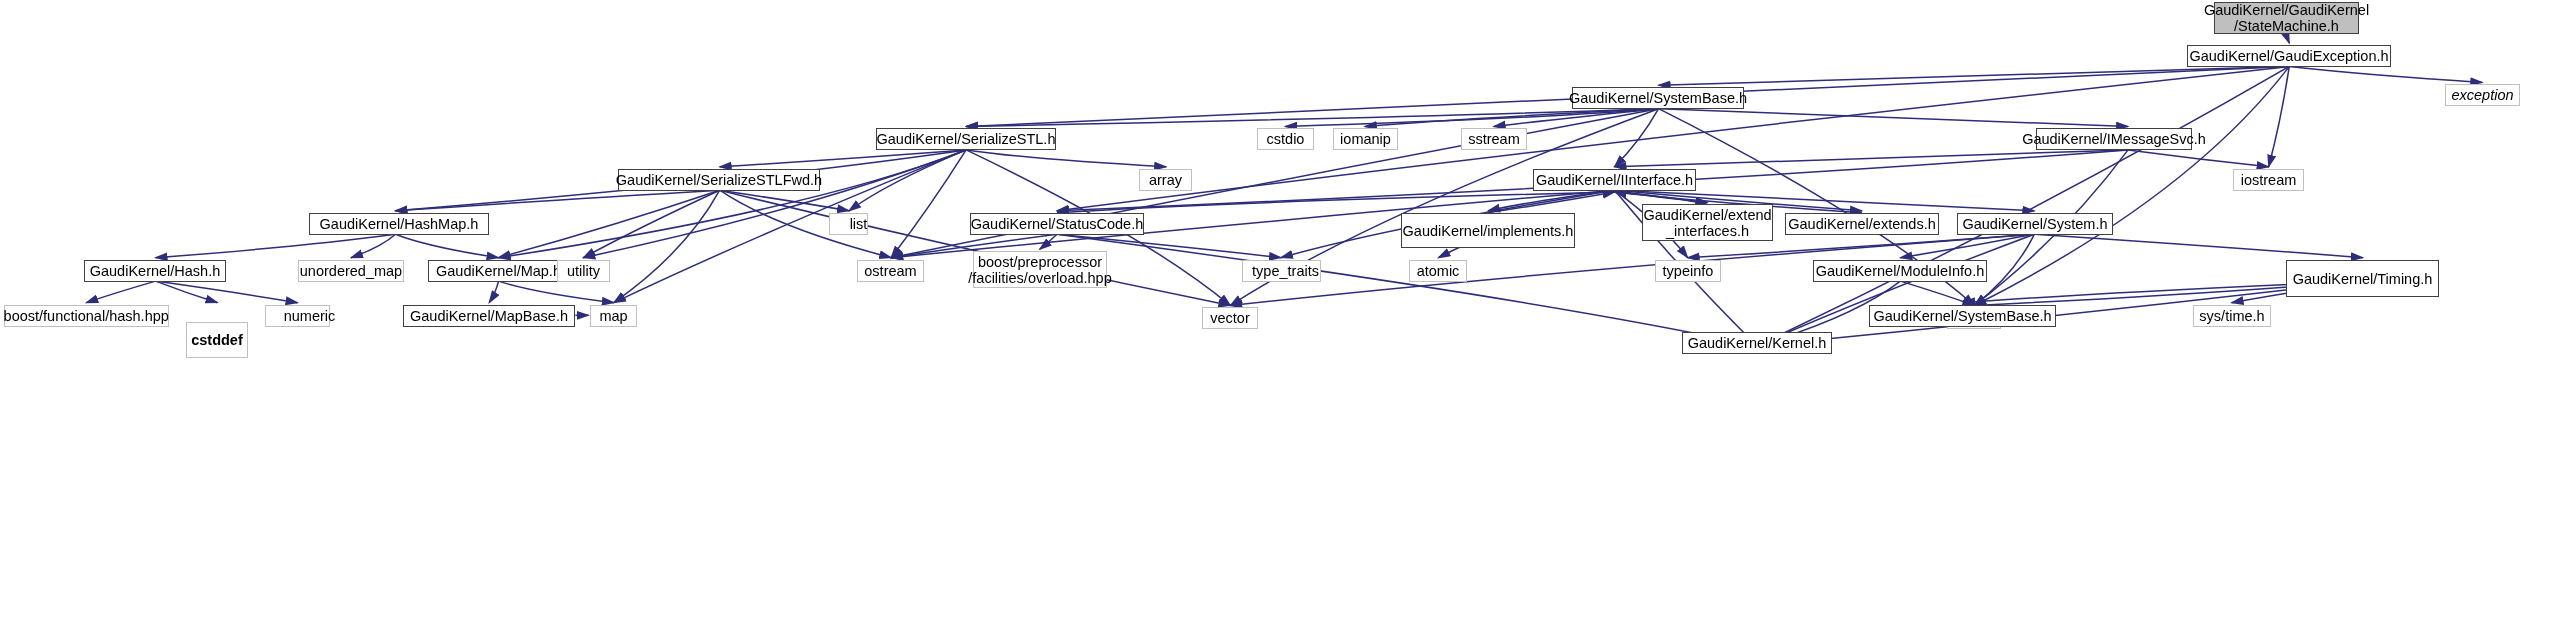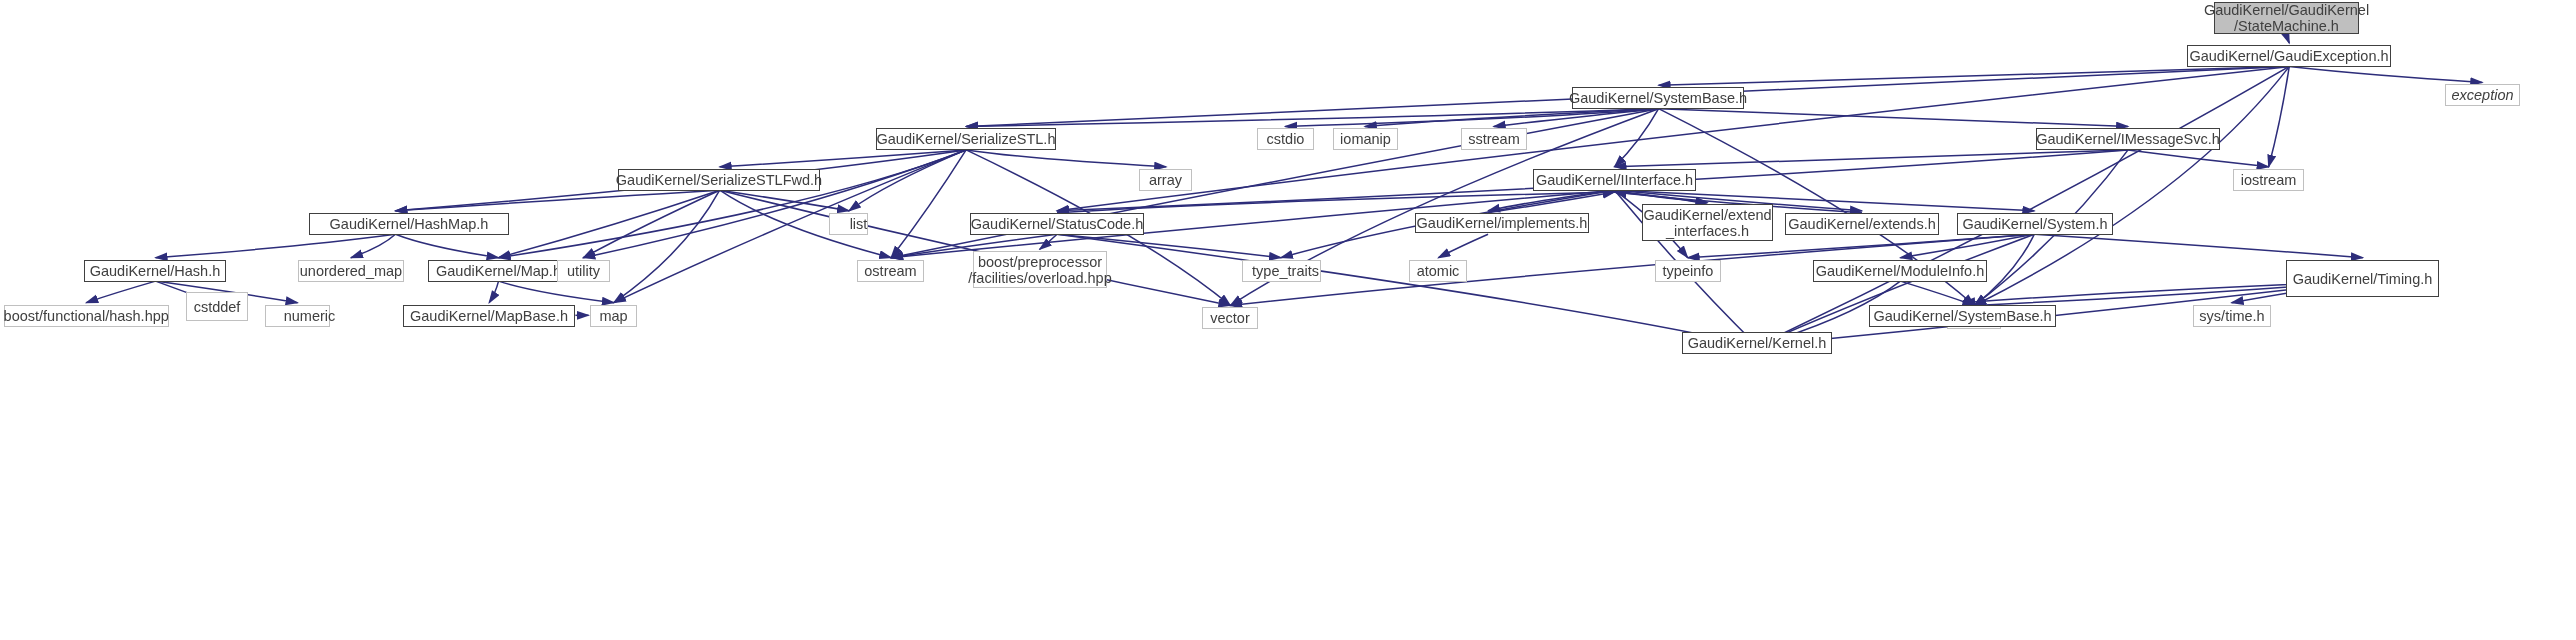--- a/index.html
+++ b/index.html
@@ -14,21 +14,21 @@
   #edges{position:absolute;left:0;top:0;width:2576px;height:640px;}
   .node{
     position:absolute;
     box-sizing:border-box;
     display:flex;
     align-items:center;
     justify-content:center;
     text-align:center;
     font-size:14.5px;
     line-height:16px;
-    color:#404040;
+    color:#000000;
     background:#ffffff;
     border:0.9px solid #c0c0c0;
     white-space:pre;
     letter-spacing:0px;
     z-index:5;
   }
   .node.strong{ border:1.5px solid #404040; }
   .node.root{ background:#bfbfbf; border:1.5px solid #404040; }
 </style>
 </head>
@@ -123,47 +123,47 @@
 
   <div class="node root" style="left:2214px;top:1.9px;width:145px;height:32px;">GaudiKernel/GaudiKernel
 /StateMachine.h</div>
   <div class="node strong" style="left:2187px;top:45px;width:204px;height:21.6px;">GaudiKernel/GaudiException.h</div>
   <div class="node" style="left:2445px;top:84px;width:75px;height:21.6px;font-style:italic;">exception</div>
   <div class="node strong" style="left: 1572px; top: 87px; width: 172px; height: 21.6px;">GaudiKernel/SystemBase.h</div>
   <div class="node strong" style="left: 876px; top: 128px; width: 180px; height: 21.6px;">GaudiKernel/SerializeSTL.h</div>
   <div class="node" style="left:1257px;top:128px;width:57px;height:21.6px;">cstdio</div>
   <div class="node" style="left:1333px;top:128px;width:65px;height:21.6px;">iomanip</div>
   <div class="node" style="left:1461px;top:128px;width:66px;height:21.6px;">sstream</div>
-  <div class="node strong" style="left: 2036px; top: 128px; width: 184px; height: 21.6px;">GaudiKernel/IMessageSvc.h</div>
+  <div class="node strong" style="left: 2036px; top: 128px; width: 156px; height: 21.6px;">GaudiKernel/IMessageSvc.h</div>
   <div class="node" style="left: 2233px; top: 169px; width: 71px; height: 21.6px;">iostream</div>
   <div class="node strong" style="left: 618px; top: 169px; width: 202px; height: 21.6px; text-align: right;">GaudiKernel/SerializeSTLFwd.h</div>
   <div class="node" style="left: 1139px; top: 169px; width: 53px; height: 21.6px;">array</div>
   <div class="node strong" style="left: 1533px; top: 169px; width: 163px; height: 21.6px;">GaudiKernel/IInterface.h</div>
-  <div class="node strong" style="left:309px;top:213px;width:200px;height:21.6px;">GaudiKernel/HashMap.h</div>
+  <div class="node strong" style="left:309px;top:213px;width:180px;height:21.6px;">GaudiKernel/HashMap.h</div>
   <div class="node" style="left:829px;top:213px;width:39px;height:21.6px;padding-left:20px;">list</div>
   <div class="node strong" style="left:970px;top:213px;width:174px;height:21.6px;">GaudiKernel/StatusCode.h</div>
-  <div class="node strong" style="left:1401px;top:213px;width:174px;height:20px;margin-left:14px;">GaudiKernel/implements.h</div>
+  <div class="node strong" style="left:1401px;top:213px;width:174px;height:35px;">GaudiKernel/implements.h</div>
   <div class="node strong" style="left: 1642px; top: 204px; width: 131px; height: 37px;">GaudiKernel/extend
 _interfaces.h</div>
   <div class="node strong" style="left:1785px;top:213px;width:154px;height:21.6px;">GaudiKernel/extends.h</div>
   <div class="node strong" style="left: 1957px; top: 213px; width: 156px; height: 21.6px;">GaudiKernel/System.h</div>
   <div class="node strong" style="left:84px;top:260px;width:142px;height:21.6px;">GaudiKernel/Hash.h</div>
   <div class="node" style="left:298px;top:260px;width:106px;height:21.6px;">unordered_map</div>
   <div class="node strong" style="left:428px;top:260px;width:141px;height:21.6px;">GaudiKernel/Map.h</div>
   <div class="node" style="left:557px;top:260px;width:53px;height:21.6px;">utility</div>
   <div class="node" style="left:857px;top:260px;width:67px;height:21.6px;">ostream</div>
   <div class="node" style="left: 973px; top: 251px; width: 134px; height: 37px;">boost/preprocessor
 /facilities/overload.hpp</div>
   <div class="node" style="left:1242px;top:260px;width:79px;height:21.6px;padding-left:8px;">type_traits</div>
   <div class="node" style="left:1409px;top:260px;width:58px;height:21.6px;">atomic</div>
   <div class="node" style="left:1655px;top:260px;width:66px;height:21.6px;">typeinfo</div>
   <div class="node strong" style="left:1813px;top:260px;width:174px;height:21.6px;">GaudiKernel/ModuleInfo.h</div>
   <div class="node strong" style="left:2286px;top:260px;width:153px;height:37px;">GaudiKernel/Timing.h</div>
   <div class="node" style="left:3.7px;top:305px;width:165px;height:21.6px;">boost/functional/hash.hpp</div>
-  <div class="node" style="left:186px;top:292px;width:62px;height:29px;">cstddef</div>
+  <div class="node" style="left:186px;top:322px;width:62px;height:36px;font-weight:bold;">cstddef</div>
   <div class="node" style="left:265px;top:305px;width:65px;height:21.6px;padding-left:24px;">numeric</div>
   <div class="node strong" style="left: 403px; top: 305px; width: 172px; height: 21.6px;">GaudiKernel/MapBase.h</div>
   <div class="node" style="left: 590px; top: 305px; width: 47px; height: 21.6px;">map</div>
   <div class="node" style="left: 1202px; top: 307px; width: 56px; height: 21.6px;">vector</div>
   <div class="node" style="left: 1947px; top: 307px; width: 54px; height: 21.6px;">string</div>
   <div class="node strong" style="left: 1869px; top: 305px; width: 187px; height: 21.6px;">GaudiKernel/SystemBase.h</div>
   <div class="node" style="left: 2193px; top: 305px; width: 78px; height: 21.6px;">sys/time.h</div>
   <div class="node strong" style="left: 1682px; top: 332px; width: 150px; height: 21.6px;">GaudiKernel/Kernel.h</div>
 
 </div>

